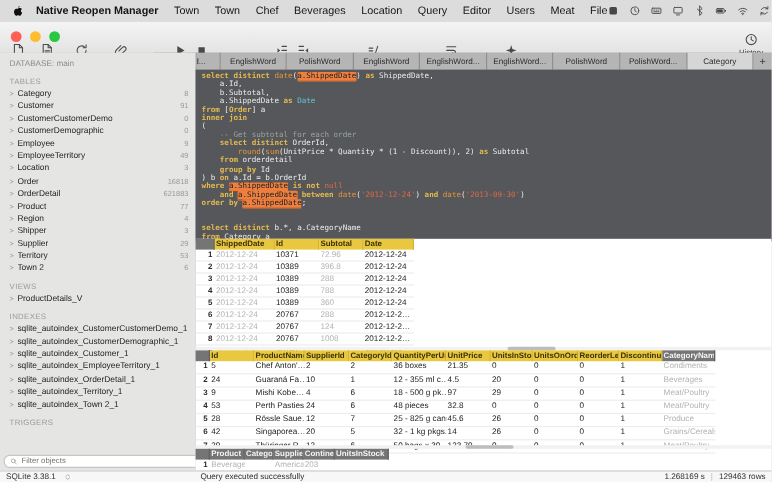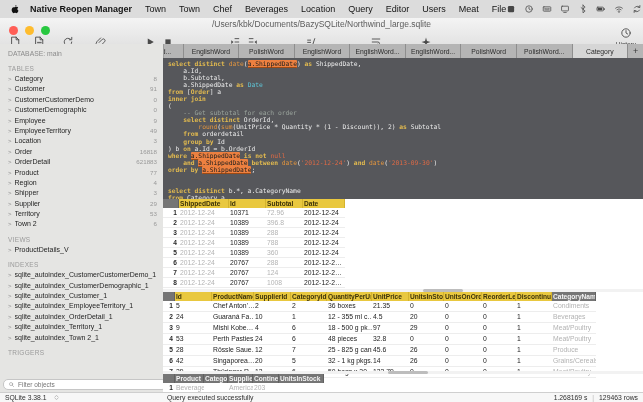--- a/index.html
+++ b/index.html
@@ -159,21 +159,20 @@
 
   </span>
 </div>
 
 <div class="chrome">
   <div class="traffic">
     <span class="light" style="background:#ff5f57"></span>
     <span class="light" style="background:#febc2e"></span>
     <span class="light" style="background:#28c840"></span>
   </div>
-  <div class="win-title">/Users/kbk/Documents/BazySQLite/Northwind_large.sqlite</div>
   <div class="toolbar">
       <div class="tb-btn" style="margin-left: 8px;">
         <div class="tb-icons">
           <span>
             <svg width="12" height="12" viewBox="0 0 16 16" fill="none" stroke="#4a4a4a" stroke-width="1.2" stroke-linecap="round" stroke-linejoin="round">
               <path d="M4 1.5h5.5L13 5v9.5H4z"></path>
               <path d="M9.5 1.5V5H13"></path>
             </svg>
           </span>
         </div>

